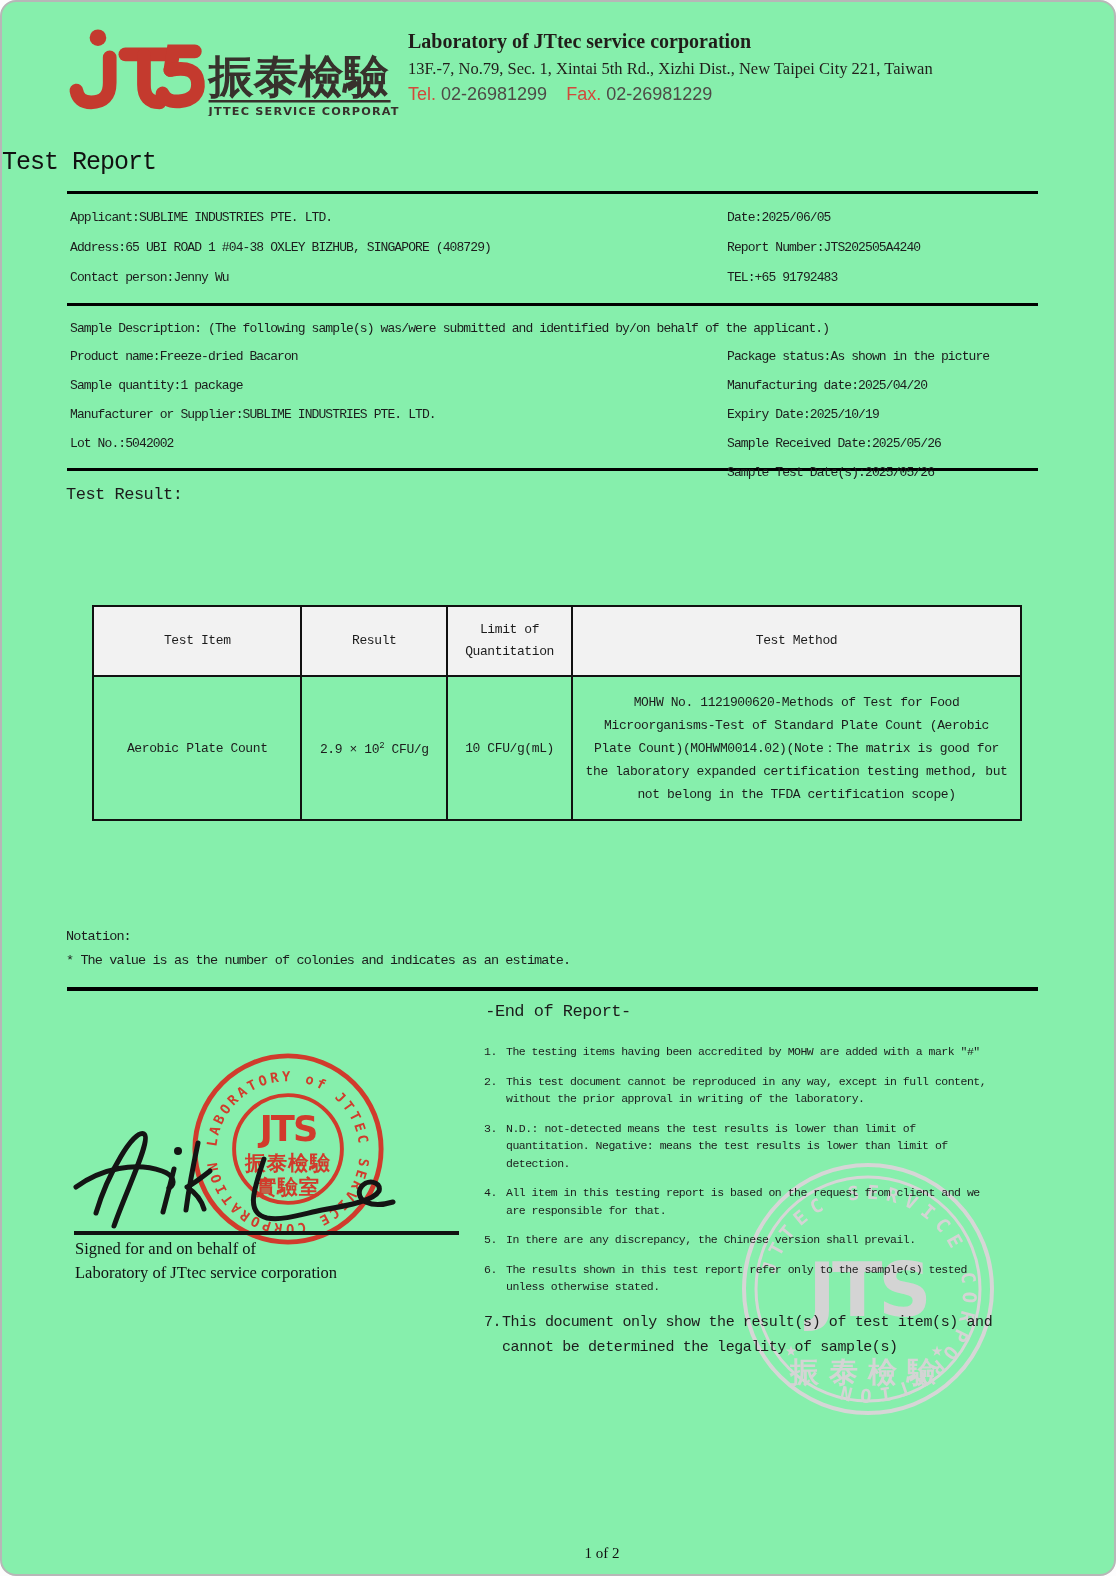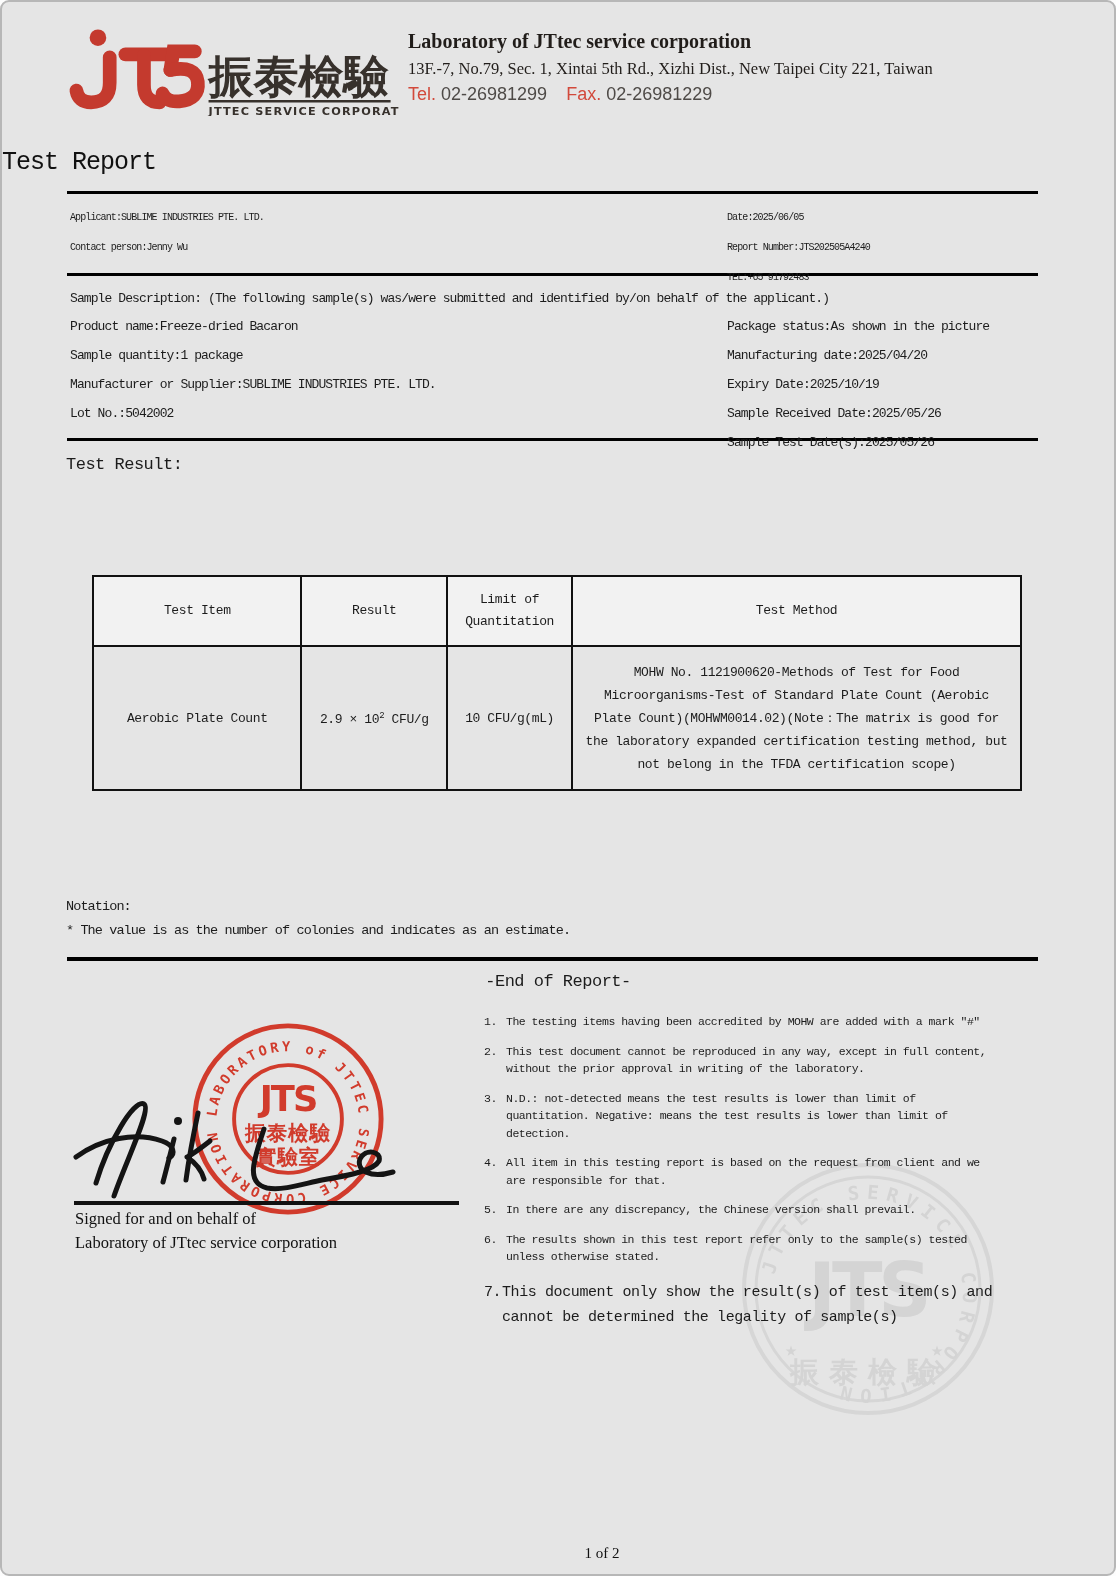--- a/index.html
+++ b/index.html
@@ -1,41 +1,41 @@
 <!DOCTYPE html>
 <html><head>
 <meta charset="utf-8">
 <style>
   html,body{margin:0;padding:0;background:#fdfdfd;}
   .page{
     position:relative;
     width:1112px;height:1572px;
-    background:#e5e5e5;
+    background:#86efac;
     border:2px solid #b7b7b7;
-    border-radius:9px;
+    border-radius:16px;
     overflow:hidden;
     font-family:"Liberation Mono", monospace;
     color:#1c1c1c;
   }
   
   .header{display:flex;align-items:flex-start;margin:22px 60px 0 66px;height:96px;}
   .logo-svg{width:332px;height:92px;flex:0 0 auto;}
   .company{margin-left:8px;font-family:"Liberation Serif", serif;}
   .company .name{font-size:20px;font-weight:bold;color:#211d1a;margin-top:6px;}
   .company .addr{font-size:16.5px;color:#211d1a;margin-top:6px;}
   .company .telfax{font-family:"Liberation Sans", sans-serif;font-size:18px;color:#4e4a47;margin-top:5px;}
   .telfax .red{color:#d2493b;}
   .telfax .num{margin-right:14px;}
   
   .title{ text-align:left;font-size:25px;letter-spacing:-1px;margin-top:28px;color:#111;}
   .rule{border:0;border-top:3px solid #000;margin:14px 76px 0 65px;}
   .rule.thin{border-top-width:3px;}
   .rule.r4{border-top-width:4px;margin-top:14px;}
   
-  .kv-block{position:relative;padding:9px 0 10px 68px;font-size:10px;letter-spacing:-0.9px;}
+  .kv-block{position:relative;padding:9px 0 10px 68px;font-size:13px;letter-spacing:-0.9px;}
   .kv-block .line{line-height:30px;white-space:pre;}
   .kv-right{position:absolute;left:725px;top:9px;}
   .sample-block{position:relative;padding:10px 0 8px 68px;font-size:13px;letter-spacing:-0.9px;}
   .sample-block .desc{line-height:26px;white-space:pre;}
   .sample-block .line{line-height:29px;white-space:pre;}
   .sample-right{position:absolute;left:725px;top:36px;}
   
   .tr-heading{margin:12px 0 0 64px;font-size:17px;letter-spacing:-0.5px;line-height:24px;}
   table.result{border-collapse:collapse;margin:98px 0 0 90px;width:930px;font-size:13px;letter-spacing:-0.4px;}
   table.result th,table.result td{border:2px solid #111;text-align:center;vertical-align:middle;}
@@ -98,20 +98,21 @@
     </div>
   </div>
 
   <div class="title">Test Report</div>
 
   <hr class="rule">
 
   <div class="kv-block">
     <div>
       <div class="line">Applicant:SUBLIME INDUSTRIES PTE. LTD.</div>
+      <div class="line">Address:65 UBI ROAD 1 #04-38 OXLEY BIZHUB, SINGAPORE (408729)</div>
       <div class="line">Contact person:Jenny Wu</div>
     </div>
     <div class="kv-right">
       <div class="line">Date:2025/06/05</div>
       <div class="line">Report Number:JTS202505A4240</div>
       <div class="line">TEL:+65 91792483</div>
     </div>
   </div>
 
   <hr class="rule thin" style="margin-top:0;">

